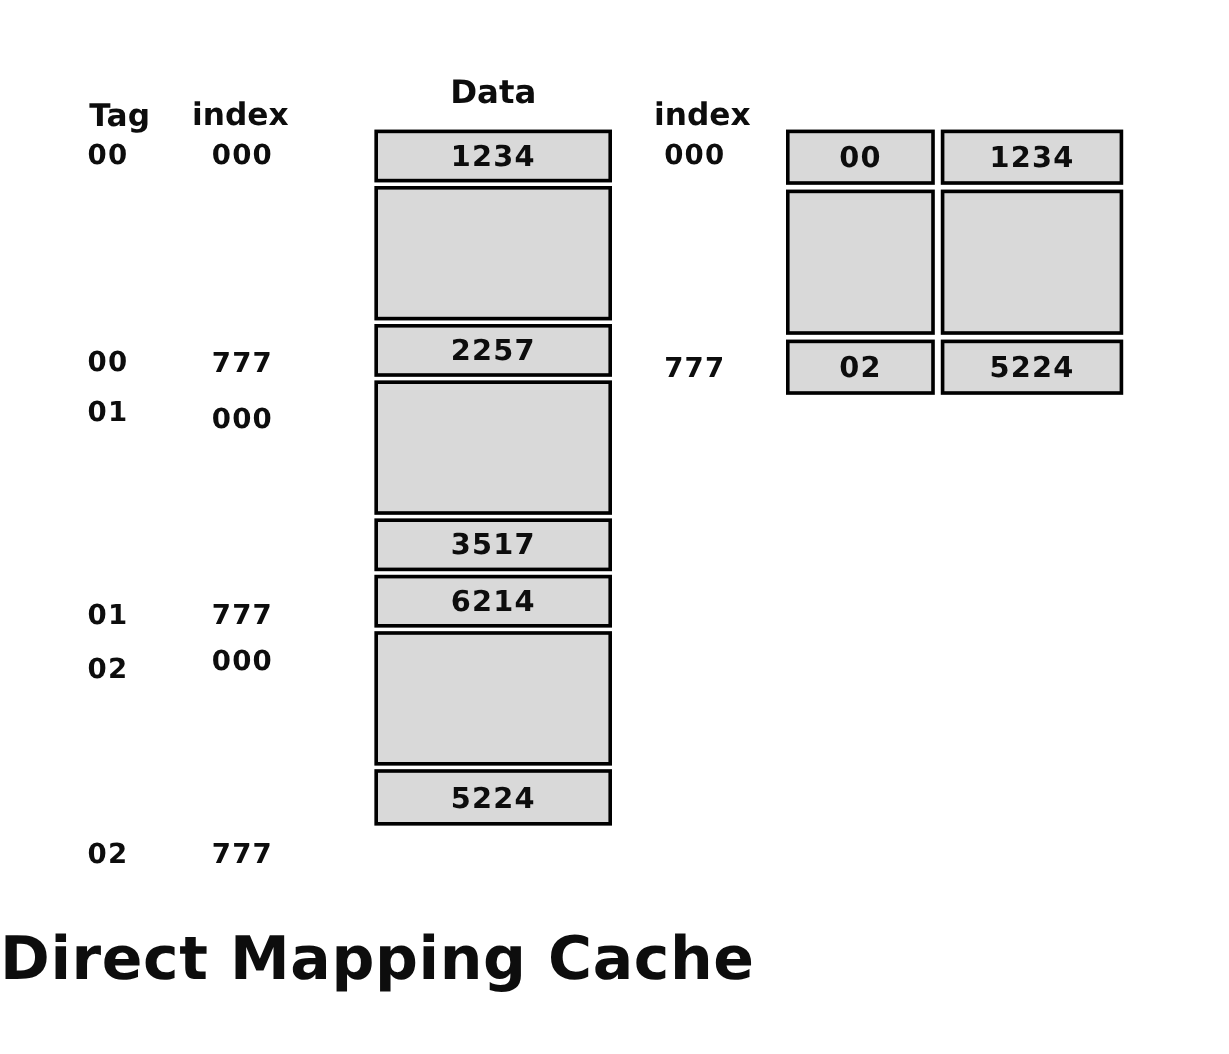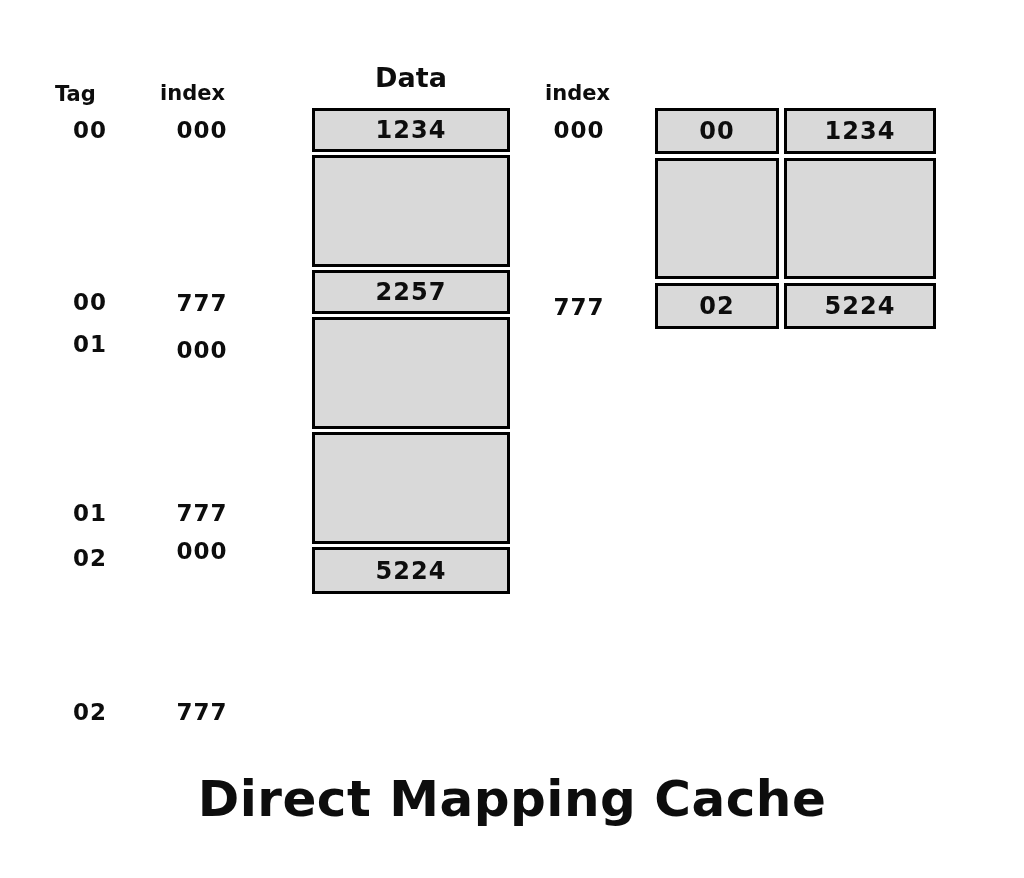--- a/index.html
+++ b/index.html
@@ -1,37 +1,37 @@
 <!DOCTYPE html>
 <html style="--background: #ffffff; --cell-fill: #d9d9d9; --border: #000000; --text: #0d0d0d;"><head>
 <meta charset="utf-8">
 <style>
   html,body{margin:0;padding:0;background:#ffffff;}
   .canvas{
     position:relative;width:1024px;height:878px;background:var(--background,#ffffff);
     font-family:"DejaVu Sans","Liberation Sans",sans-serif;color:var(--text,#0d0d0d);
     overflow:hidden;
   }
-  .hdr{position:absolute;font-weight:700;font-size:21px;text-align:left;white-space:nowrap;}
+  .hdr{position:absolute;font-weight:700;font-size:26px;text-align:right;white-space:nowrap;}
   .lbl{position:absolute;font-weight:700;font-size:23px;text-align:center;letter-spacing:1px;white-space:nowrap;}
   .data-hdr{position:absolute;left:312px;top:62px;width:198px;text-align:center;font-weight:700;font-size:27px;}
   .memcol{position:absolute;left:312px;top:108px;width:198px;display:flex;flex-direction:column;gap:3px;}
   .cell{
     background:var(--cell-fill,#d9d9d9);border:3px solid var(--border,#000000);
     display:flex;align-items:center;justify-content:center;
     font-weight:700;font-size:24px;letter-spacing:1px;box-sizing:border-box;
   }
   .h44{height:44px}.h46{height:47px}.h112{height:112px}
   .cache{
     position:absolute;left:655px;top:108px;display:grid;
     grid-template-columns:124px 152px;grid-template-rows:46px 121px 46px;
     column-gap:5px;row-gap:4px;
   }
   .title{
-    position:absolute;left:0;right:0;top:770px;text-align:center;
+    position:absolute;left:0;right:0;top:770px;
     font-weight:700;font-size:50px;letter-spacing:0.5px;
   }
 </style>
 </head>
 <body>
 
 <div class="canvas">
 
   <div class="hdr" style="left:55px;top:82px;width:70px">Tag</div>
   <div class="hdr" style="left:160px;top:81px;width:80px">index</div>
@@ -54,20 +54,22 @@
   <div class="lbl" style="left:54px;top:699px;width:72px">02</div>
   <div class="lbl" style="left:162px;top:699px;width:80px">777</div>
 
   <div class="data-hdr">Data</div>
 
   <div class="memcol">
     <div class="cell h44">1234</div>
     <div class="cell h112"></div>
     <div class="cell h44">2257</div>
     <div class="cell h112"></div>
+    <div class="cell h44">3517</div>
+    <div class="cell h44">6214</div>
     <div class="cell h112"></div>
     <div class="cell h46">5224</div>
   </div>
 
   <div class="hdr" style="left:545px;top:81px;width:70px">index</div>
   <div class="lbl" style="left:543px;top:117px;width:72px">000</div>
   <div class="lbl" style="left:543px;top:294px;width:72px">777</div>
 
   <div class="cache">
     <div class="cell">00</div>

